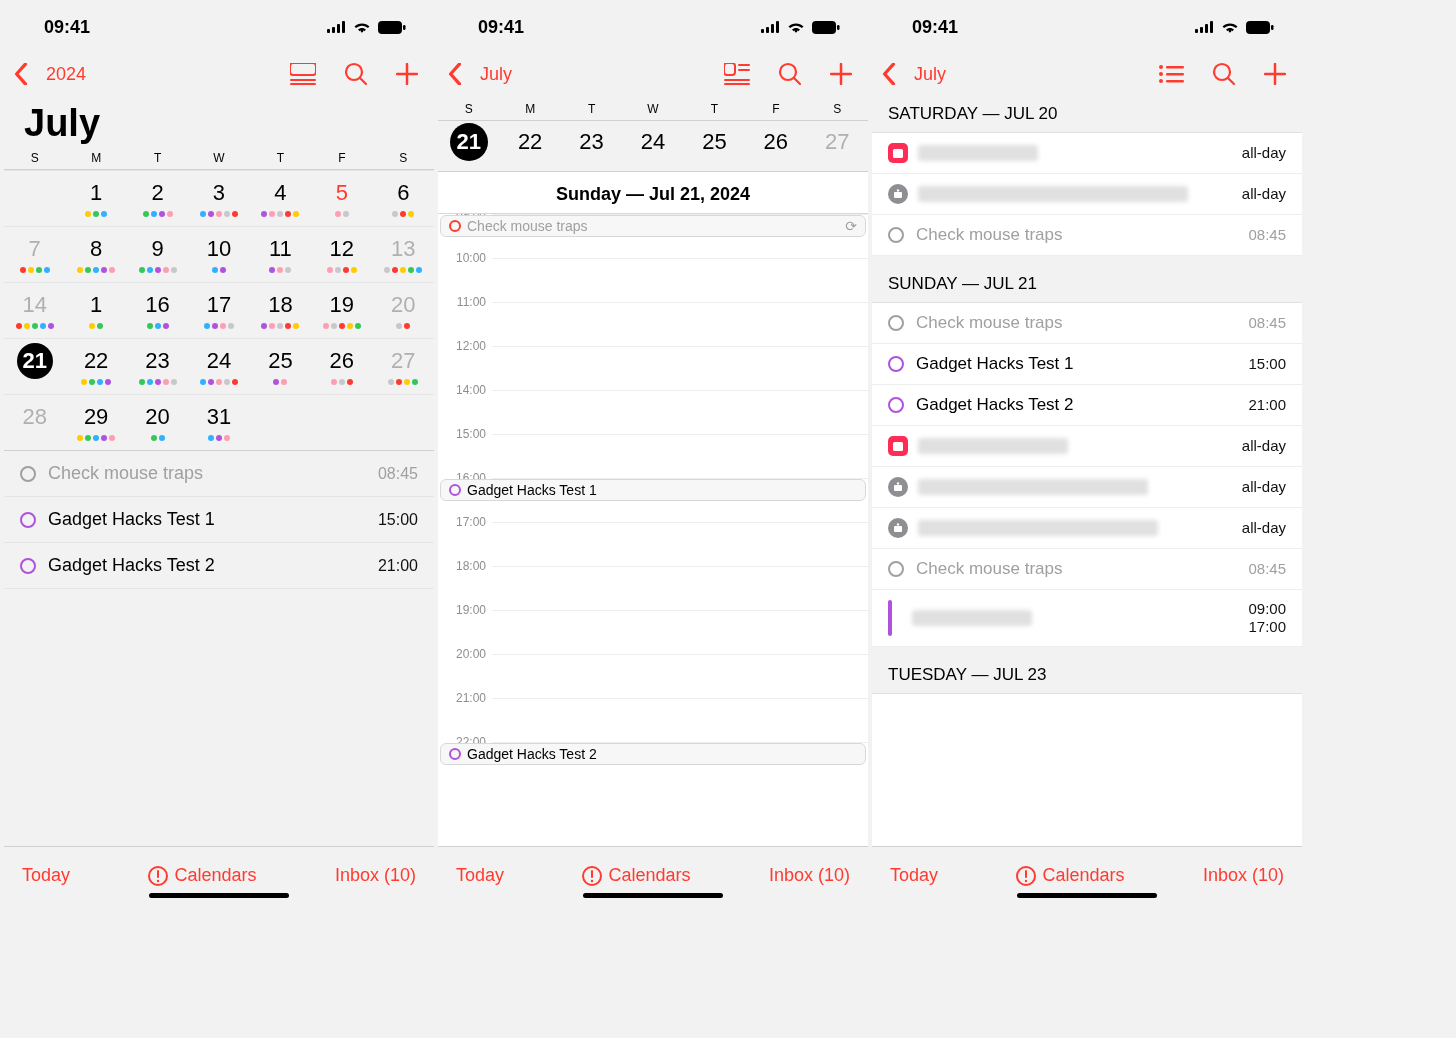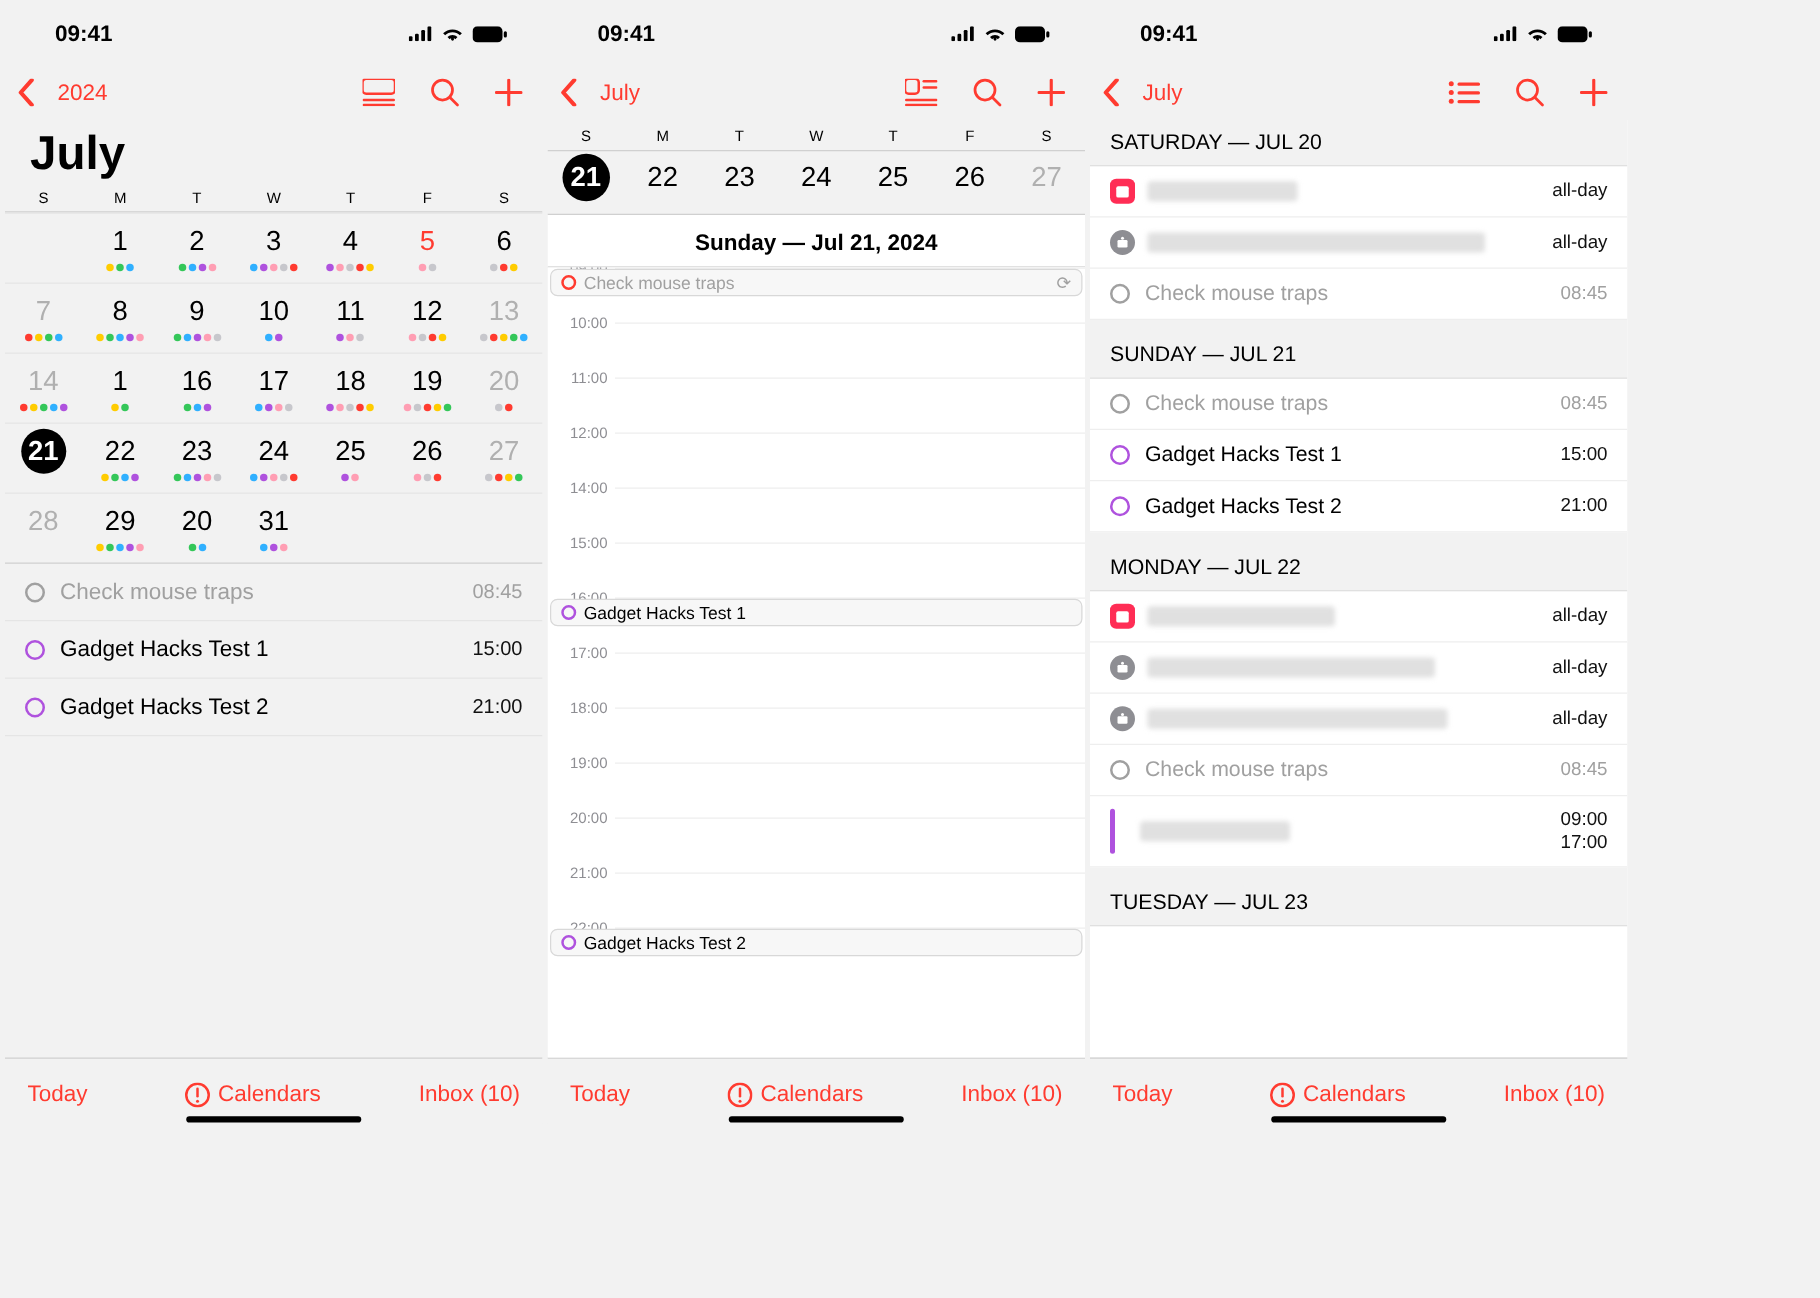--- a/index.html
+++ b/index.html
@@ -698,21 +698,20 @@
         <div class="litem">
           <span class="ring" style="border-color: rgb(175, 82, 222);"></span>
           <span>Gadget Hacks Test 1</span>
           <span class="lt">15:00</span>
         </div>
         <div class="litem">
           <span class="ring" style="border-color: rgb(175, 82, 222);"></span>
           <span>Gadget Hacks Test 2</span>
           <span class="lt">21:00</span>
         </div>
-        <div class="dayhead">MONDAY — JUL 22</div>
         <div class="litem">
           <span class="badge" style="background: rgb(255, 45, 85);">
             <svg width="12" height="12" viewBox="0 0 12 12">
               <rect x="1" y="2" width="10" height="9" rx="1.5" fill="#fff"></rect>
             </svg>
           </span>
           <span class="redact" style="width: 150px;"></span>
           <span class="lt">all-day</span>
         </div>
         <div class="litem">

